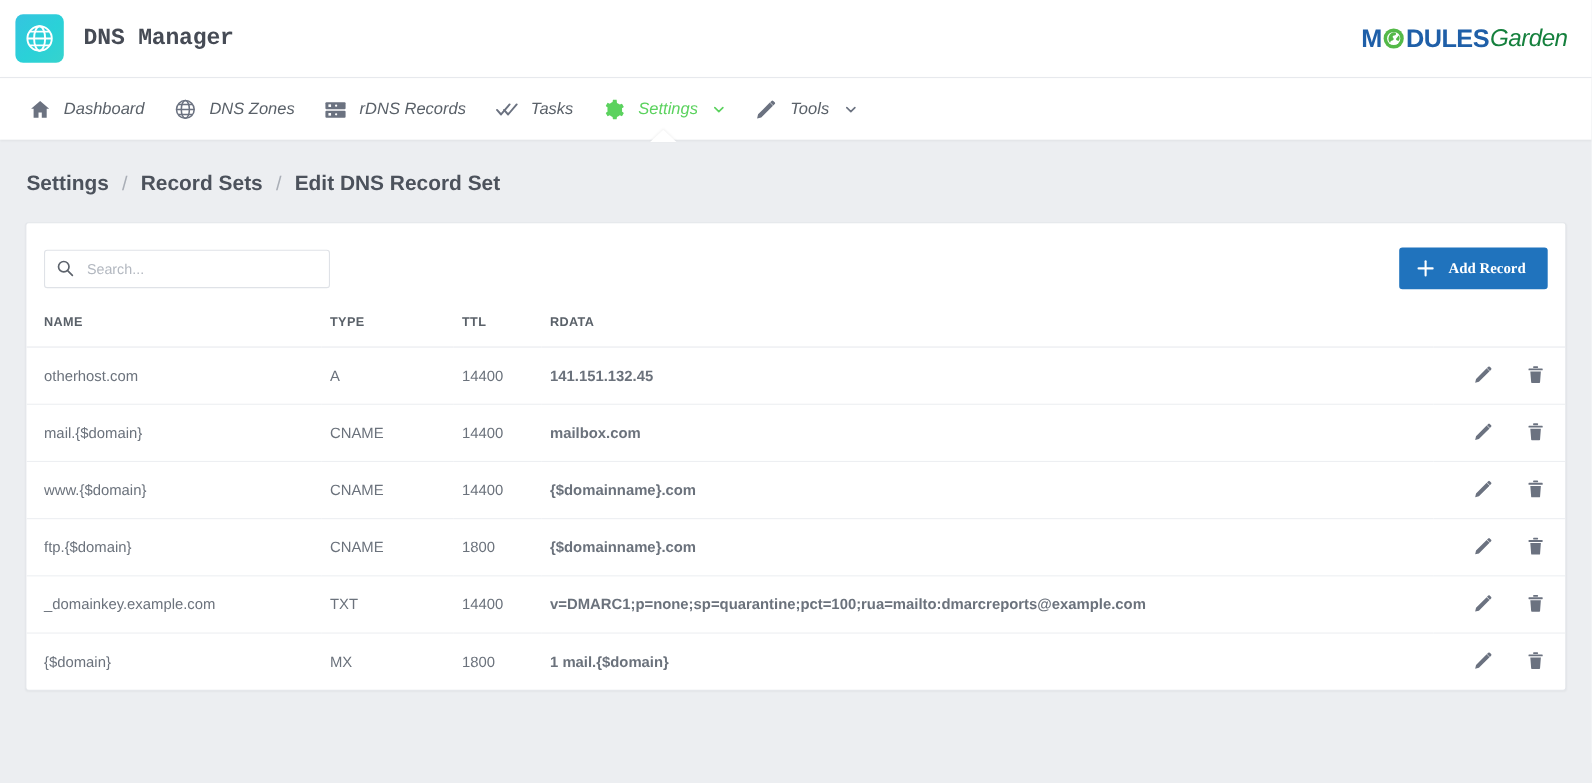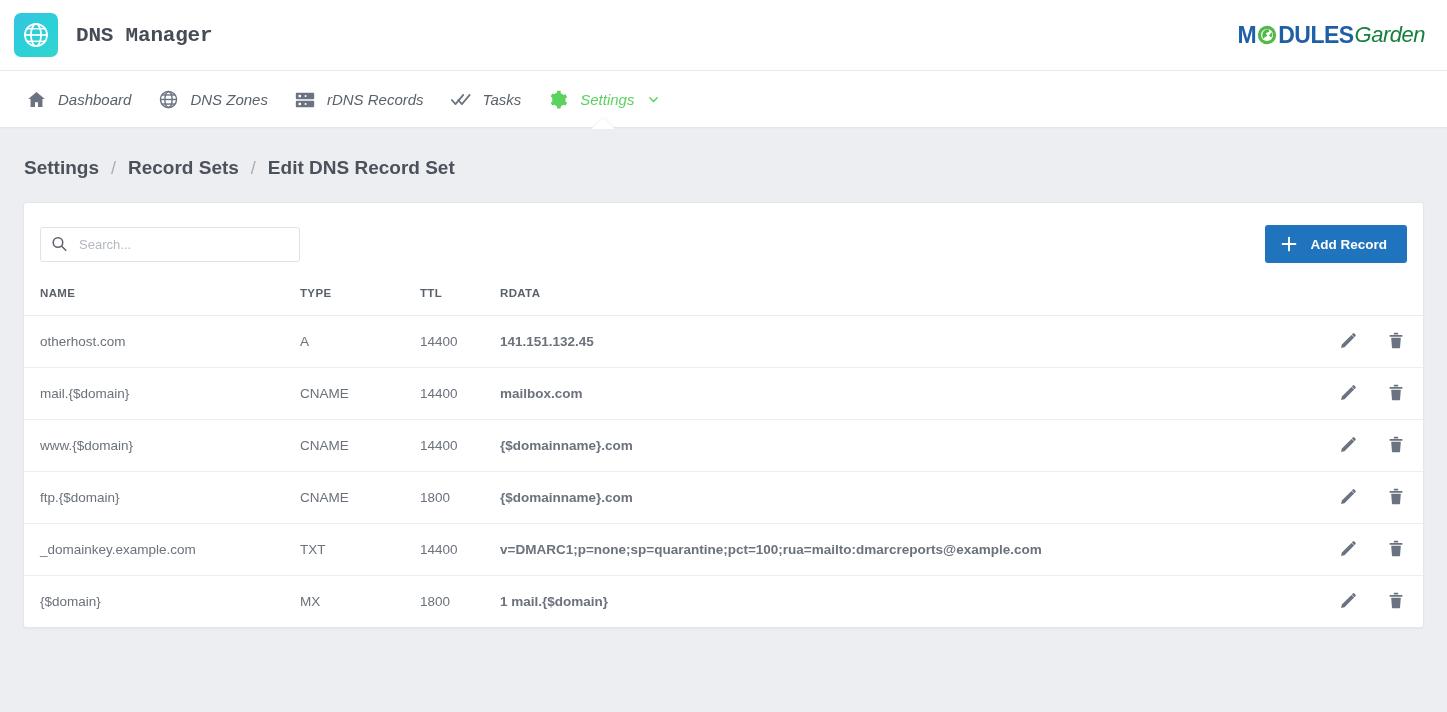--- a/index.html
+++ b/index.html
@@ -203,21 +203,21 @@
     border: none;
     border-radius: 3px;
     color: #ffffff;
     height: 38px;
     padding: 0 20px 0 16px;
     display: flex;
     align-items: center;
     gap: 13px;
     font-size: 13.5px;
     font-weight: bold;
-    font-family: Liberation Sans, sans-serif;
+    font-family: Liberation Serif, serif;
     cursor: pointer;
   }
   .plus-icon {
     width: 16px;
     height: 16px;
     flex: 0 0 auto;
   }
 
   
   table.records {
@@ -358,20 +358,33 @@
     </span>
     <span>Settings</span>
     <span class="nav-caret">
       <svg width="11" height="11" viewBox="0 0 12 12" fill="none" stroke="#5bd25e" stroke-width="1.6" stroke-linecap="round" stroke-linejoin="round">
         <path d="M2 4.2 6 8.2 10 4.2"></path>
       </svg>
     </span>
     <span class="nav-pointer"></span>
   </div>
 
+  <div class="nav-item">
+    <span class="nav-icon">
+      <svg width="21" height="21" viewBox="0 0 24 24" fill="#6b7280">
+        <path d="M3.6 17.1 2.6 21.4l4.3-1L19.1 8.2l-3.3-3.3zM20.9 6.4a1.3 1.3 0 0 0 0-1.8l-1.5-1.5a1.3 1.3 0 0 0-1.8 0l-1.4 1.4 3.3 3.3z"></path>
+      </svg>
+    </span>
+    <span>Tools</span>
+    <span class="nav-caret">
+      <svg width="11" height="11" viewBox="0 0 12 12" fill="none" stroke="#6b7280" stroke-width="1.6" stroke-linecap="round" stroke-linejoin="round">
+        <path d="M2 4.2 6 8.2 10 4.2"></path>
+      </svg>
+    </span>
+  </div>
 
 </div>
 
 <div class="breadcrumb">
   <span class="crumb">Settings</span>
   <span class="crumb-sep">/</span>
   <span class="crumb">Record Sets</span>
   <span class="crumb-sep">/</span>
   <span class="crumb static">Edit DNS Record Set</span>
 </div>

